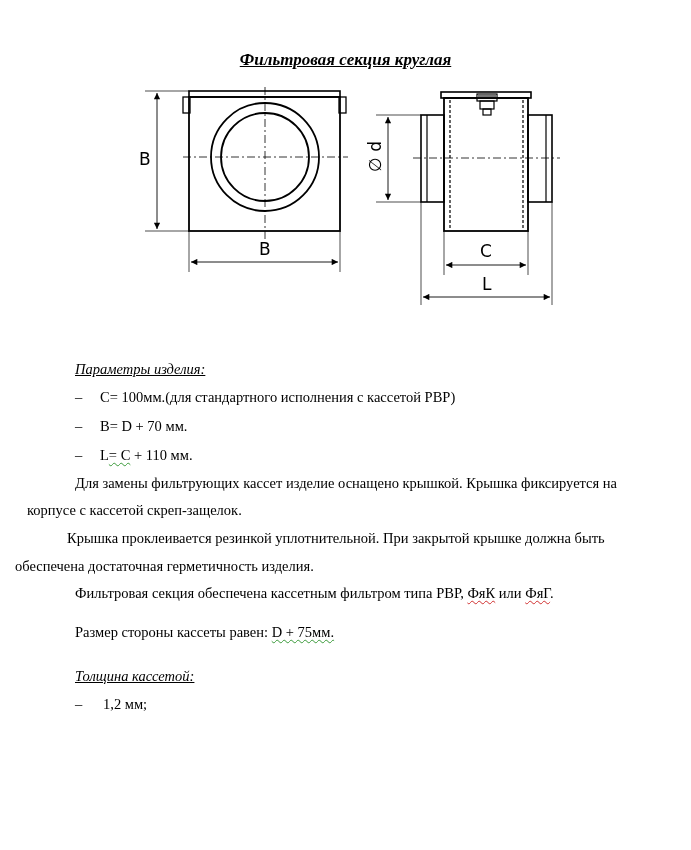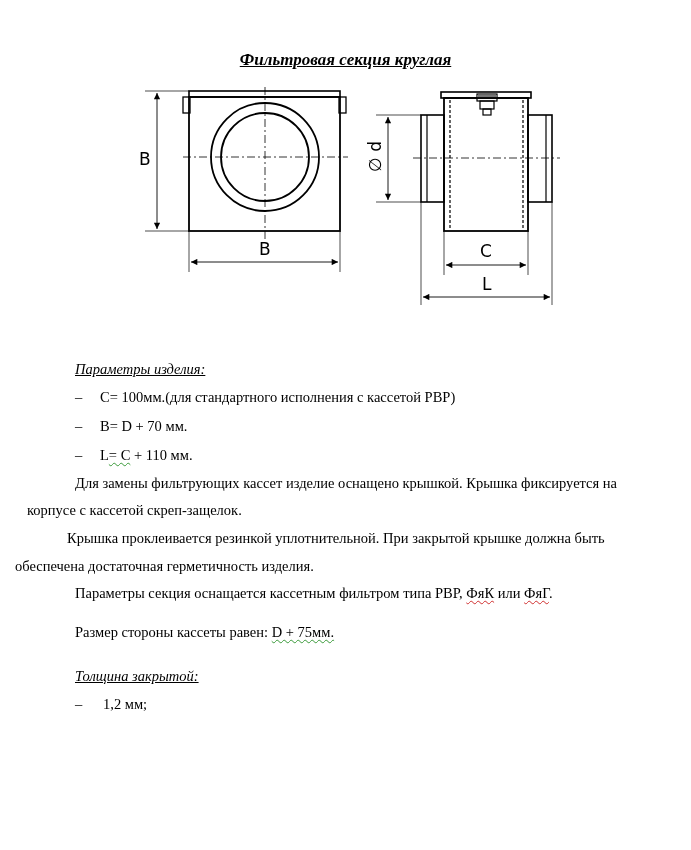--- a/index.html
+++ b/index.html
@@ -102,19 +102,19 @@
 
 <div class="dash" style="left:75px; top:447px;">–</div>
 <div class="txt" style="left:100px; top:447px;"><span>L</span><span class="spell">= C</span><span> + 110 мм.</span></div>
 
 <div class="txt" style="left:75px; top:475px;">Для замены фильтрующих кассет изделие оснащено крышкой. Крышка фиксируется на</div>
 <div class="txt" style="left:27px; top:502px;">корпусе с кассетой скреп-защелок.</div>
 
 <div class="txt" style="left:67px; top:530px;">Крышка проклеивается  резинкой уплотнительной. При закрытой крышке должна быть</div>
 <div class="txt" style="left:15px; top:558px;">обеспечена достаточная герметичность изделия.</div>
 
-<div class="txt" style="left:75px; top:585px;"><span>Параметры секция оснащается кассетным фильтром  типа РВР, </span><span class="spellred">ФяК</span><span> или </span><span class="spellred">ФяГ</span><span>.</span></div>
+<div class="txt" style="left:75px; top:585px;"><span>Фильтровая секция обеспечена кассетным фильтром  типа РВР, </span><span class="spellred">ФяК</span><span> или </span><span class="spellred">ФяГ</span><span>.</span></div>
 
 <div class="txt" style="left:75px; top:624px;"><span>Размер  стороны кассеты равен: </span><span class="spell">D + 75мм.</span></div>
 
-<div class="txt head" style="left:75px; top:668px;">Толщина закрытой:</div>
+<div class="txt head" style="left:75px; top:668px;">Толщина кассетой:</div>
 <div class="dash" style="left:75px; top:696px;">–</div>
 <div class="txt" style="left:103px; top:696px;">1,2 мм;</div>
 
 </body></html>

